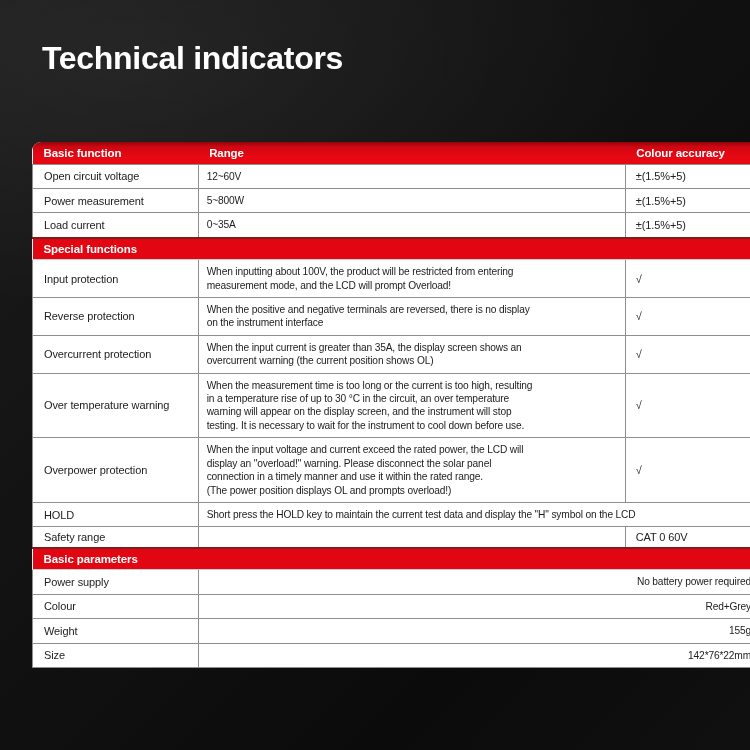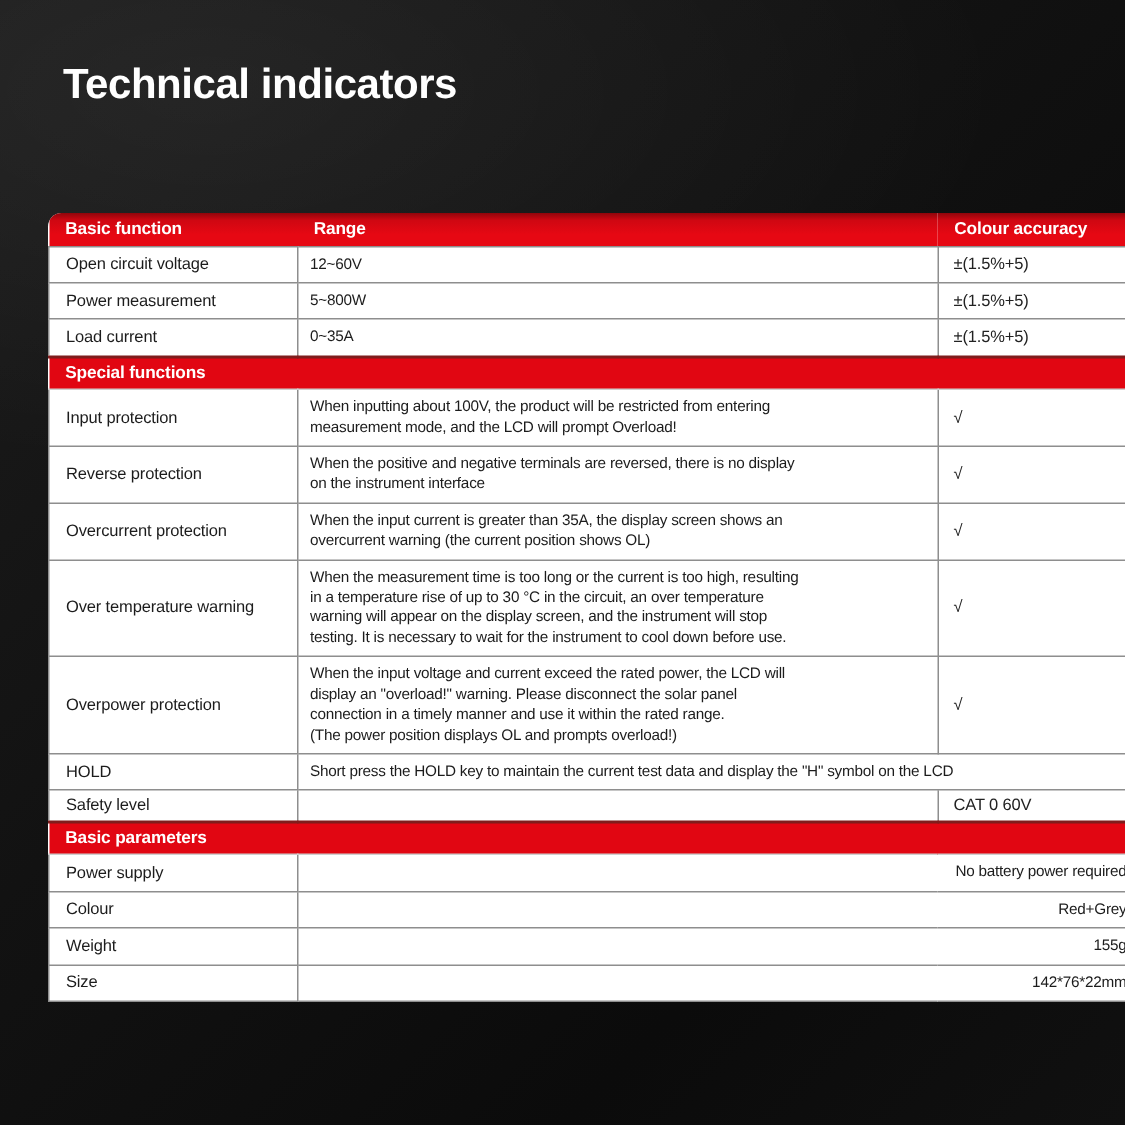--- a/index.html
+++ b/index.html
@@ -9,21 +9,21 @@
     overflow: hidden;
     font-family: "Liberation Sans", sans-serif;
     background:
       radial-gradient(ellipse 900px 420px at 18% 8%, rgba(255,255,255,0.055), rgba(255,255,255,0) 60%),
       linear-gradient(135deg, #1c1c1c 0%, #121212 40%, #0b0b0b 75%, #101010 100%);
   }
   .title {
     position: absolute;
     left: 42px;
     top: 40px;
-    font-size: 28px;
+    font-size: 32px;
     font-weight: 700;
     letter-spacing: -0.3px;
     color: #ffffff;
   }
   .table-wrap {
     position: absolute;
     left: 32px;
     top: 103px;
     width: 740px;
     border-radius: 9px 9px 0 0;
@@ -154,21 +154,21 @@
 display an "overload!" warning. Please disconnect the solar panel
 connection in a timely manner and use it within the rated range.
 (The power position displays OL and prompts overload!)</td>
           <td class="acc">√</td>
         </tr>
         <tr>
           <td class="label">HOLD</td>
           <td class="range" colspan="2">Short press the HOLD key to maintain the current test data and display the "H" symbol on the LCD</td>
         </tr>
         <tr>
-          <td class="label">Safety level</td>
+          <td class="label">Safety range</td>
           <td class="range"></td>
           <td class="acc">CAT 0 60V</td>
         </tr>
         <tr class="section">
           <td colspan="3">Basic parameters</td>
         </tr>
         <tr>
           <td class="label">Power supply</td>
           <td class="range center" colspan="2">No battery power required</td>
         </tr>

